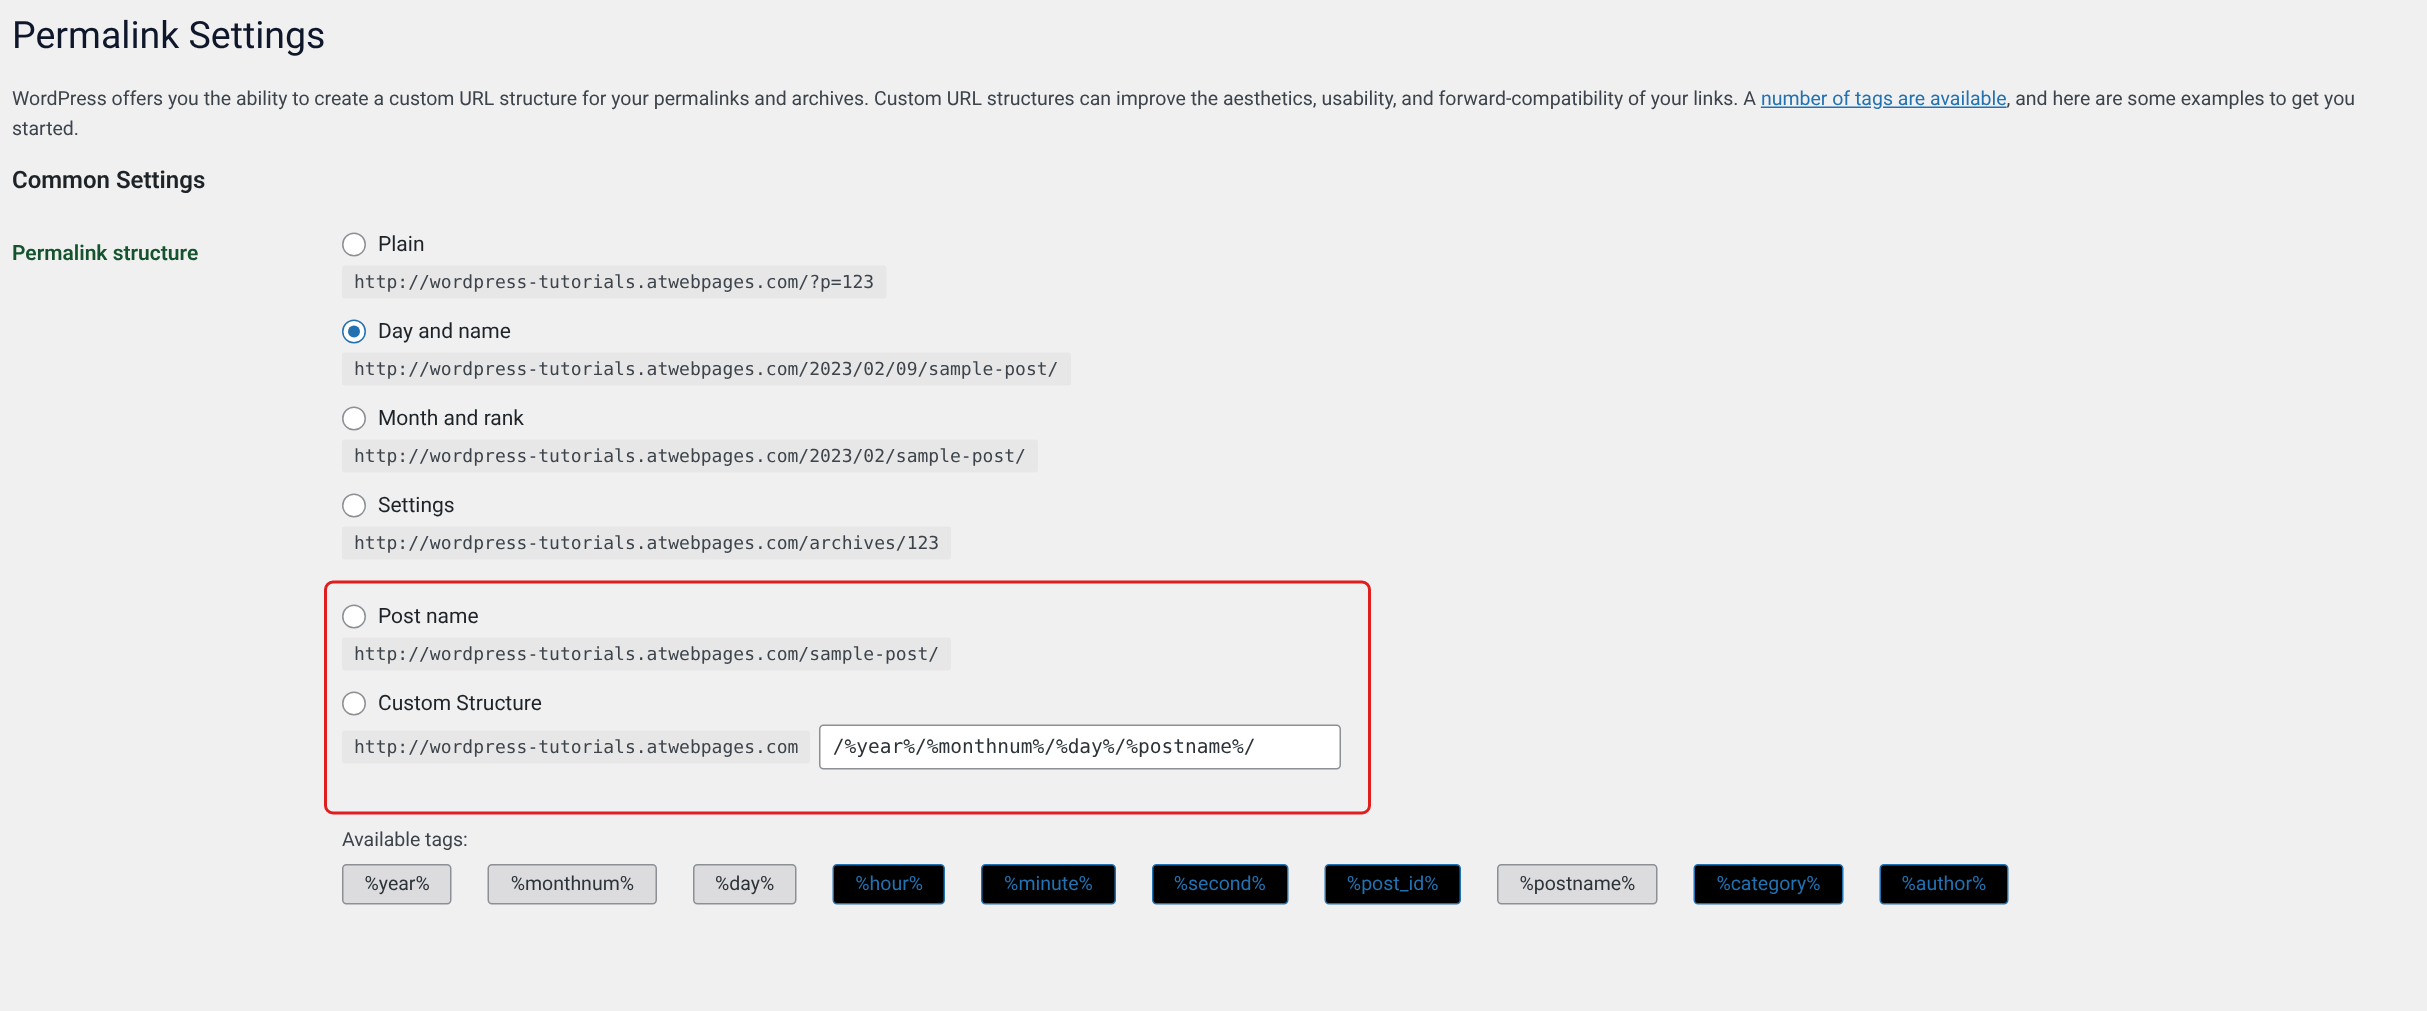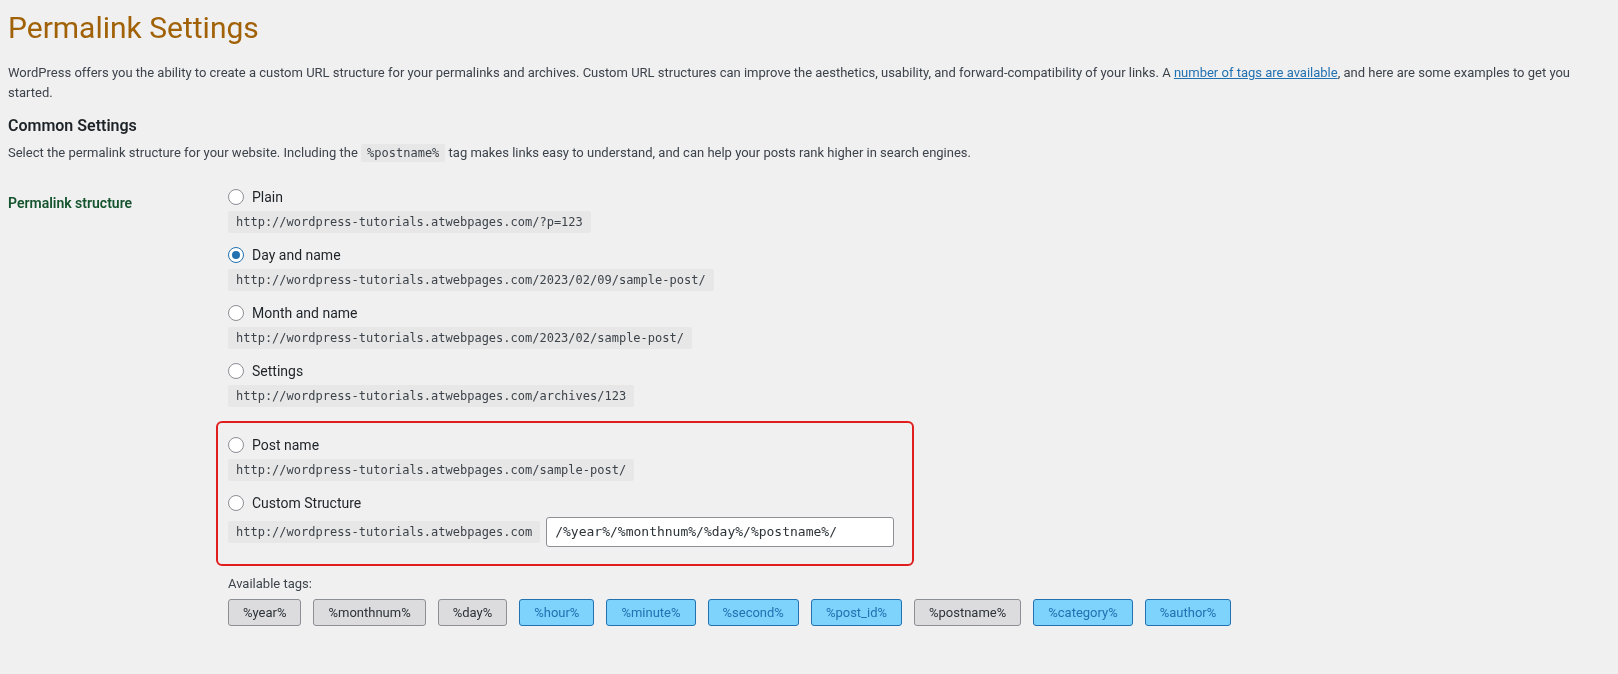--- a/index.html
+++ b/index.html
@@ -8,24 +8,24 @@
     background: #f0f0f1;
     font-family: -apple-system, BlinkMacSystemFont, "Segoe UI", Roboto, Arial, sans-serif;
     font-size: 13px;
     color: #1d2327;
     width: 1618px;
   }
   .wrap {
     padding: 10px 20px 60px 8px;
   }
   h1.page-title {
-    font-size: 30px;
+    font-size: 25px;
     font-weight: 400;
     margin: 0 0 18px 0;
-    color: #a16207;
+    color: #0f172a;
   }
   h2.section-title {
     font-size: 16px;
     font-weight: 600;
     margin: 14px 0 8px 0;
     color: #1d2327;
   }
   p.intro {
     font-size: 13px;
     color: #3c434a;
@@ -59,21 +59,21 @@
     color: #14532d;
   }
   table.form-table td {
     vertical-align: top;
     padding: 0;
   }
   .option-row {
     margin: 0 0 14px 0;
   }
   .option-row.last-in-box {
-    margin-bottom: 1px;
+    margin-bottom: 12px;
   }
   .option-label {
     display: flex;
     align-items: center;
     gap: 8px;
     font-size: 14px;
     color: #1d2327;
     margin-bottom: 6px;
     cursor: pointer;
   }
@@ -146,25 +146,25 @@
     width: 670px;
   }
   .available-tags {
     margin: 10px 0 8px 0;
     font-size: 13px;
     color: #3c434a;
   }
   .tag-buttons {
     display: flex;
     flex-wrap: wrap;
-    gap: 12px;
+    gap: 24px;
   }
   .tag-btn {
     border: 1px solid #2271b1;
-    background: #7dd3fc;
+    background: #000000;
     color: #2271b1;
     font-size: 13px;
     padding: 5px 14px;
     border-radius: 3px;
     cursor: pointer;
     font-family: inherit;
   }
   .tag-btn.pressed {
     background: #dcdcde;
     color: #2c3338;
@@ -177,23 +177,20 @@
 <div class="wrap">
 
   <h1 class="page-title">Permalink Settings</h1>
 
   <p class="intro">
     <span>WordPress offers you the ability to create a custom URL structure for your permalinks and archives. Custom URL structures can improve the aesthetics, usability, and forward-compatibility of your links. A </span><a href="#">number of tags are available</a><span>, and here are some examples to get you started.</span>
   </p>
 
   <h2 class="section-title">Common Settings</h2>
 
-  <p class="intro">
-    <span>Select the permalink structure for your website. Including the </span><code class="tag">%postname%</code><span> tag makes links easy to understand, and can help your posts rank higher in search engines.</span>
-  </p>
 
   <table class="form-table">
     <tbody>
         <tr>
       <th>Permalink structure</th>
       <td>
 
         <div class="option-row">
           <label class="option-label">
             <input type="radio" class="radio" name="perm" style="">
@@ -206,21 +203,21 @@
           <label class="option-label">
             <input type="radio" class="radio" name="perm" checked="" style="">
             <span>Day and name</span>
           </label>
           <div class="example"><code>http://wordpress-tutorials.atwebpages.com/2023/02/09/sample-post/</code></div>
         </div>
 
         <div class="option-row">
           <label class="option-label">
             <input type="radio" class="radio" name="perm" style="">
-            <span>Month and name</span>
+            <span>Month and rank</span>
           </label>
           <div class="example"><code>http://wordpress-tutorials.atwebpages.com/2023/02/sample-post/</code></div>
         </div>
 
         <div class="option-row">
           <label class="option-label">
             <input type="radio" class="radio" name="perm" style="">
             <span>Settings</span>
           </label>
           <div class="example"><code>http://wordpress-tutorials.atwebpages.com/archives/123</code></div>

